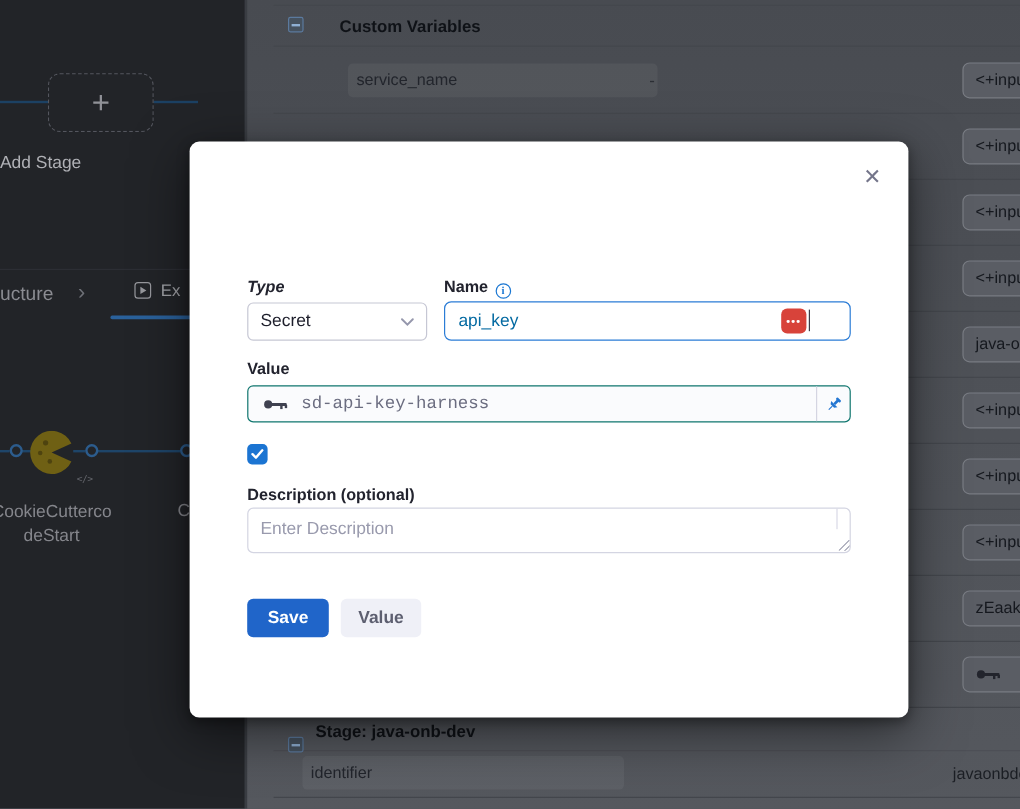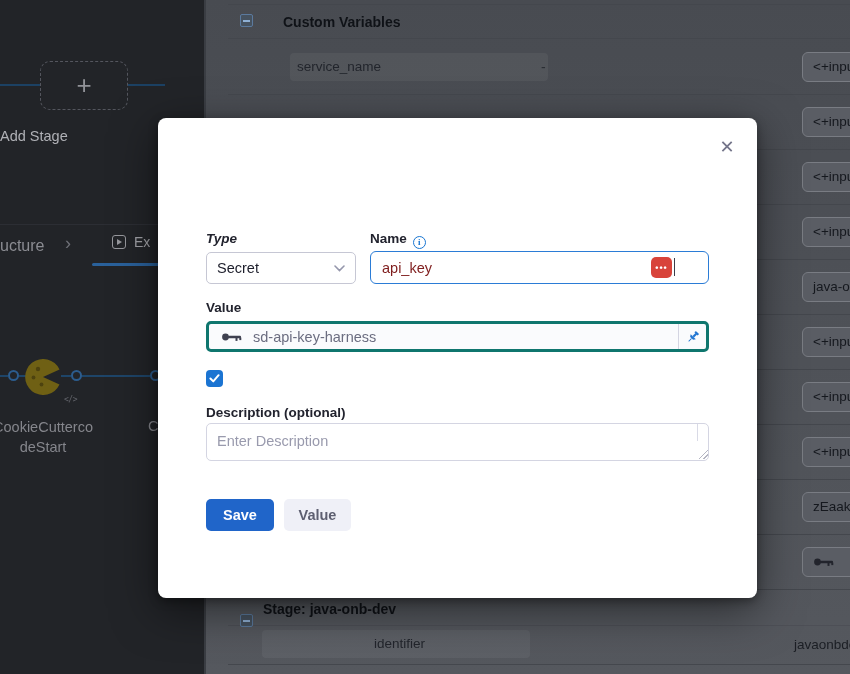--- a/index.html
+++ b/index.html
@@ -64,28 +64,28 @@
   #modal .abs { position: absolute; }
   #modal-close { left: 558px; top: 18px; width: 22px; height: 22px; color: #74758a;
     font-size: 18px; line-height: 22px; text-align: center; cursor: pointer; font-weight: 400; }
   #modal-title { left: 48px; top: 48px; font-size: 25px; font-weight: 700; color: #16161f; letter-spacing: -0.3px; }
   .field-label { font-size: 13.5px; font-weight: 600; color: #22232e; }
   #type-select { left: 48px; top: 134px; width: 150px; height: 32px; border: 1px solid #c6c7d4;
     border-radius: 5px; background: #fff; display: flex; align-items: center; padding: 0 10px;
     cursor: pointer; }
   #type-select .val { flex: 1; font-size: 14.5px; color: #1d1e2b; }
   #name-input { left: 212px; top: 133px; width: 339px; height: 33px; border: 1.5px solid #2b7cd6;
-    border-radius: 6px; font-size: 14.5px; color: #7f1d1d; padding: 0 11px;
+    border-radius: 6px; font-size: 14.5px; color: #0369a1; padding: 0 11px;
     font-family: "Liberation Sans", sans-serif; outline: none; }
   #secret-chip { left: 493px; top: 139px; width: 21px; height: 21px; background: #d8433a;
     border-radius: 5px; color: #fff; font-size: 9px; font-weight: 700; letter-spacing: 1px;
     display: flex; align-items: center; justify-content: center; cursor: pointer; }
   #text-caret { left: 516px; top: 140px; width: 1.4px; height: 18px; background: #3c3d49; }
   #value-field { left: 48px; top: 203px; width: 503px; height: 31px; background: #fafbfd;
-    border: 3px solid #0f766e; border-radius: 5px; display: flex; align-items: center; cursor: text; }
+    border: 1px solid #0f766e; border-radius: 5px; display: flex; align-items: center; cursor: text; font-family: Liberation Mono, monospace; }
   #value-field .key-wrap { color: #3f4150; margin: 0 10px 0 12px; display: flex; }
   #value-field .val-text { font-size: 14.5px; color: #6b6d80; flex: 1; }
   #pin-cell { width: 28px; align-self: stretch; border-left: 1px solid #d4d5e2;
     display: flex; align-items: center; justify-content: center; cursor: pointer; }
   #req-checkbox { left: 48px; top: 252px; width: 17px; height: 17px; background: #1b74d2;
     border-radius: 4px; display: flex; align-items: center; justify-content: center; cursor: pointer; }
   #req-label { left: 72px; top: 253px; font-size: 14.5px; font-weight: 600; color: #21222c; }
   #desc-textarea { left: 48px; top: 305px; width: 503px; height: 38px; border: 1px solid #d4d5e2;
     border-radius: 5px; resize: none; font-family: "Liberation Sans", sans-serif;
     font-size: 14.5px; color: #33343f; padding: 9px 10px; outline: none; }
@@ -189,21 +189,21 @@
     <svg class="row-key-icon" width="22" height="12" viewBox="0 0 22 12">
       <circle cx="4.5" cy="6" r="3.4" fill="currentColor"></circle>
       <rect x="7" y="4.8" width="13" height="2.5" rx="1" fill="currentColor"></rect>
       <rect x="14.5" y="6.5" width="2" height="3.4" fill="currentColor"></rect>
       <rect x="18.3" y="6.5" width="2" height="2.6" fill="currentColor"></rect>
     </svg>
   </div>
 
   <div class="abs collapse-icon" style="left:240px;top:601px;"></div>
   <div class="abs section-title" style="left:263px;top:601px;">Stage: java-onb-dev</div>
-  <div class="abs name-box" style="left:262px;top:630px;width:268px;text-align:center;">identifier</div>
+  <div class="abs name-box" style="left:252px;top:630px;width:268px;">identifier</div>
   <div class="abs" style="left:794px;top:637px;font-size:13.5px;color:#1b1e24;white-space:nowrap;">javaonbde</div>
 
   <div id="modal" class="abs">
     <div id="modal-close" class="abs">✕</div>
 
     <div class="abs field-label" style="left:48px;top:113px;font-style:italic;">Type</div>
     <div id="type-select" class="abs">
       <span class="val">Secret</span>
       <svg class="chev-down" width="11" height="7" viewBox="0 0 11 7">
         <polyline points="1,1 5.5,5.5 10,1" fill="none" stroke="currentColor" stroke-width="1.6" stroke-linecap="round"></polyline>

